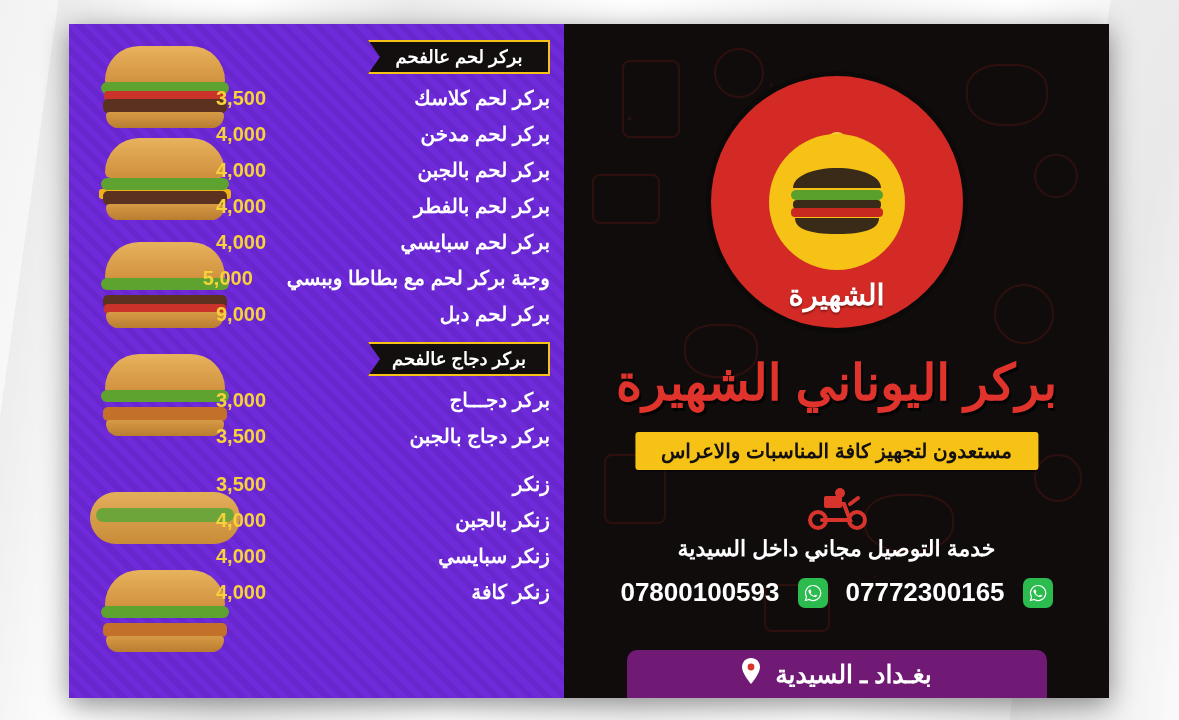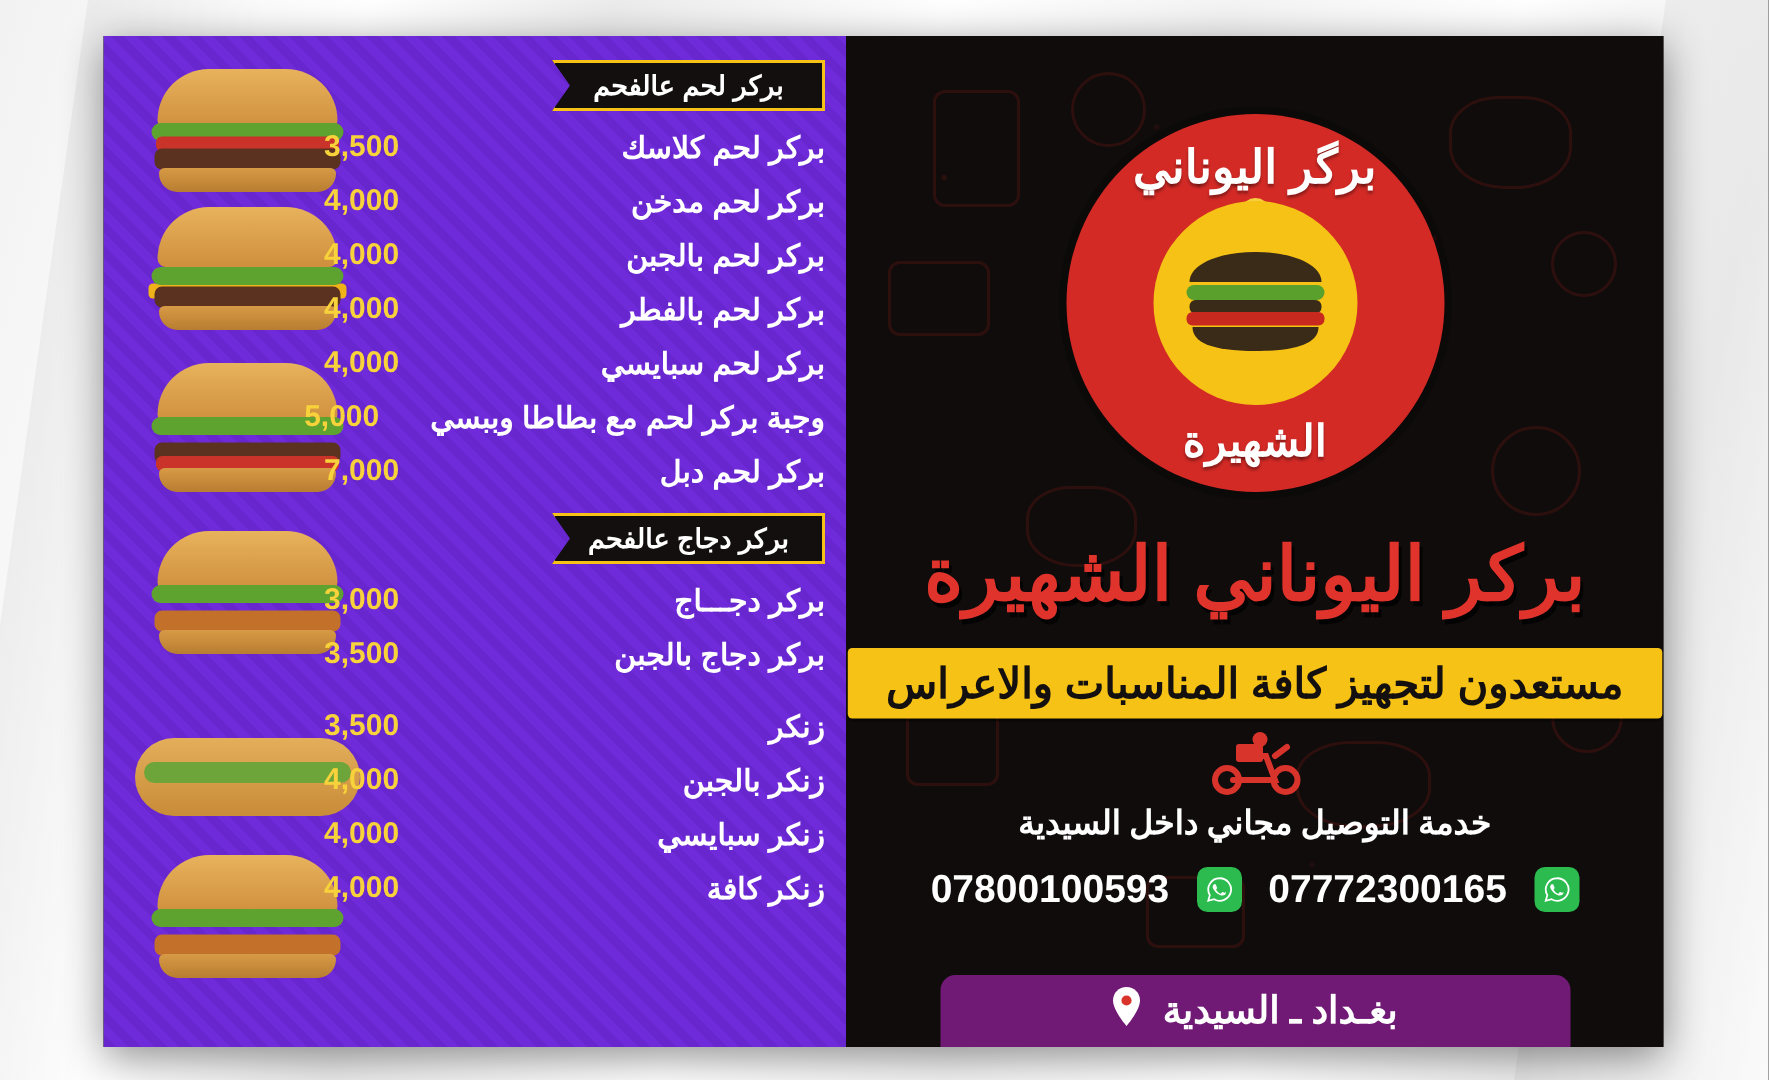--- a/index.html
+++ b/index.html
@@ -151,21 +151,21 @@
     letter-spacing: 1px;
     text-shadow: 2px 3px 0 rgba(0,0,0,0.75);
   }
   .subbanner {
     position: absolute;
     left: 50%;
     transform: translateX(-50%);
     top: 408px;
     background: #f5c215;
     color: #141010;
-    font-size: 28px;
+    font-size: 20px;
     font-weight: bold;
     padding: 7px 26px;
     border-radius: 3px;
     white-space: nowrap;
     box-shadow: 0 2px 0 rgba(0,0,0,0.4);
   }
 
   
   .scooter {
     position: absolute;
@@ -177,21 +177,20 @@
     color: #d9342c;
   }
   .delivery-text {
     position: absolute;
     left: 0; right: 0;
     top: 512px;
     text-align: center;
     color: #ffffff;
     font-size: 22px;
     font-weight: bold;
-    font-family: Liberation Serif, serif;
   }
 
   
   .phones {
     position: absolute;
     left: 0; right: 0;
     top: 553px;
     display: flex;
     align-items: flex-end;
     justify-content: center;
@@ -399,21 +398,20 @@
         <div class="doodle soft" style="left:120px; top:300px; width:70px; height:50px;"></div>
         <div class="doodle round" style="left:430px; top:260px; width:56px; height:56px;"></div>
         <div class="doodle" style="left:40px; top:430px; width:58px; height:66px;"></div>
         <div class="doodle soft" style="left:300px; top:470px; width:86px; height:54px;"></div>
         <div class="doodle round" style="left:470px; top:430px; width:44px; height:44px;"></div>
         <div class="doodle" style="left:200px; top:560px; width:62px; height:44px;"></div>
       </div>
 
       <div class="logo-wrap">
         <div class="logo-circle"></div>
-        <div class="logo-top-text">برگر اليوناني</div>
         <div class="flame"></div>
         <div class="logo-inner">
           <svg width="104" height="80" viewBox="0 0 104 80" aria-hidden="true">
             <path d="M8 26c0-12 20-20 44-20s44 8 44 20z" fill="#3a2a18"></path>
             <rect x="6" y="28" width="92" height="10" rx="5" fill="#5aa02c"></rect>
             <rect x="8" y="38" width="88" height="9" rx="4" fill="#3a2a18"></rect>
             <rect x="6" y="46" width="92" height="9" rx="4" fill="#c8291f"></rect>
             <path d="M10 56h84c0 10-12 16-42 16S10 66 10 56z" fill="#3a2a18"></path>
           </svg>
         </div>
@@ -529,21 +527,21 @@
             <div class="item-row">
               <span class="item-name">برکر لحم سبايسي</span>
               <span class="item-price">4,000</span>
             </div>
             <div class="item-row">
               <span class="item-name">وجبة برکر لحم مع بطاطا وببسي</span>
               <span class="item-price">5,000</span>
             </div>
             <div class="item-row">
               <span class="item-name">برکر لحم دبل</span>
-              <span class="item-price">7,000</span>
+              <span class="item-price">9,000</span>
             </div>
           </div>
         </div>
 
         <div class="section" style="margin-top:10px;">
           <div class="sec-title">برکر دجاج عالفحم</div>
           <div class="rows">
             <div class="item-row">
               <span class="item-name">برکر دجـــاج</span>
               <span class="item-price">3,000</span>

